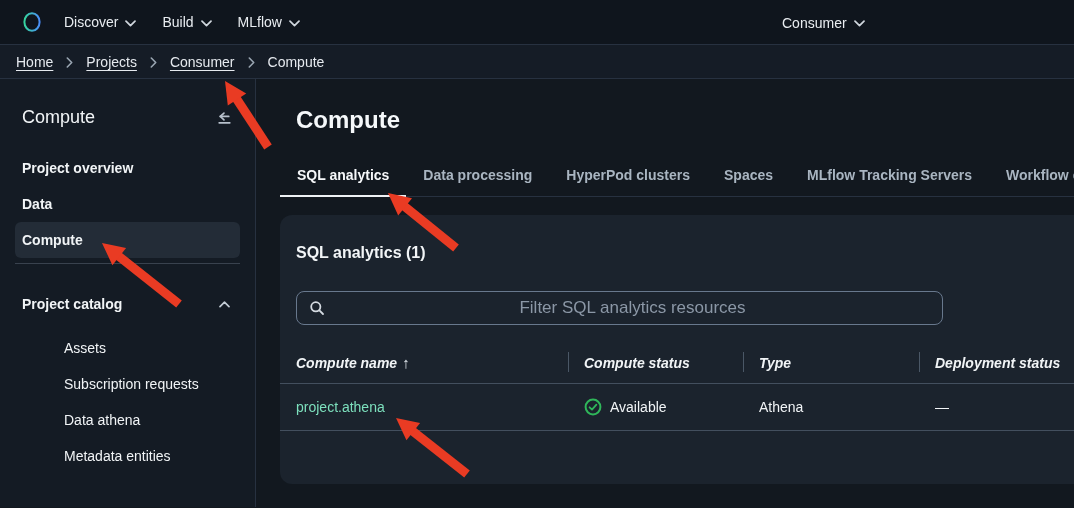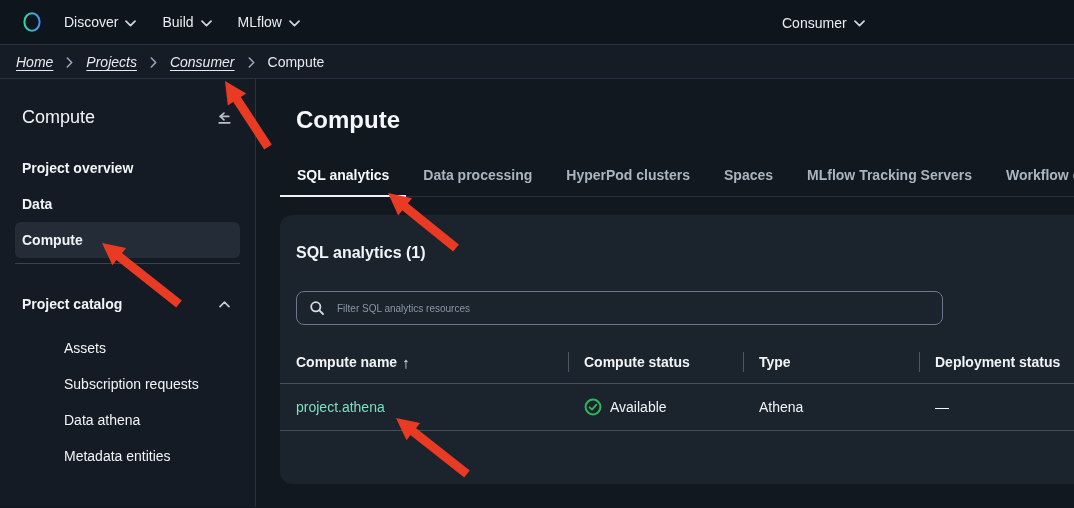--- a/index.html
+++ b/index.html
@@ -14,21 +14,21 @@
     display:flex;align-items:center;padding:12px 22px;box-sizing:border-box;position:relative;}
   .logo{width:20px;height:22px;margin-right:22px;display:flex;align-items:center;}
   .topnav-item{display:flex;align-items:center;gap:7px;margin-right:26px;
     font-weight:500;color:#e9edf1;cursor:pointer;white-space:nowrap;}
   .topnav-item .chev{display:flex;color:#cfd6dd;margin-top:2px;}
   .topnav-right{position:absolute;left:782px;top:0;height:45px;display:flex;align-items:center;}
   
   .breadcrumbbar{height:33px;background:#151c26;border-bottom:1px solid #273140;
     display:flex;align-items:center;padding:0 16px;gap:13px;}
   .crumb{color:#e6eaef;cursor:pointer;}
-  .crumb.link{text-decoration:underline;text-underline-offset:3px;font-style:italic;}
+  .crumb.link{text-decoration:underline;text-underline-offset:3px;}
   .crumb.current{cursor:default;}
   .crumb-sep{display:flex;color:#9aa6b2;margin-top:1px;}
   
   .shell{display:flex;height:428px;}
   .sidebar{width:256px;min-width:256px;border-right:1px solid #273140;box-sizing:border-box;background:#141b24;}
   .sidebar-head{display:flex;align-items:center;justify-content:space-between;padding:28px 20px 0 22px;}
   .sidebar-title{font-size:18px;color:#f2f5f7;}
   .collapse-btn{background:none;border:none;padding:2px;cursor:pointer;color:#b7c1cc;display:flex;}
   .nav{list-style:none;margin:22px 15px 0;padding:0;}
   .nav li{display:flex;align-items:center;justify-content:space-between;padding:8px 7px;border-radius:6px;
@@ -43,27 +43,27 @@
   .page-title{margin:26px 0 0 16px;font-size:24px;font-weight:600;line-height:30px;color:#f5f8fa;}
   .tabs{display:flex;margin-top:26px;border-bottom:1px solid #273140;}
   .tab{padding:6px 17px 13px;font-weight:600;color:#a9b5c1;cursor:pointer;white-space:nowrap;}
   .tab.active{color:#f6f8fa;border-bottom:2px solid var(--tab-underline);margin-bottom:-1px;padding-bottom:11px;}
   .card{margin-top:18px;width:812px;background:#1b232d;border-radius:12px;box-sizing:border-box;padding-bottom:53px;}
   .panel-title{margin:0;padding:28px 16px 0;font-size:16px;font-weight:700;line-height:20px;color:#f2f5f7;}
   .searchbox{margin:28px 16px 0;width:647px;height:34px;border:1px solid #68788d;border-radius:8px;
     display:flex;align-items:center;gap:10px;padding:0 12px;box-sizing:border-box;background:transparent;}
   .searchbox svg{flex:none;color:#d4dae1;}
   .searchbox input{flex:1;background:transparent;border:none;outline:none;color:#e2e8ee;
-    font-size:10px;font-family:"Liberation Sans",sans-serif;}
+    font-size:17px;font-family:"Liberation Sans",sans-serif;text-align:center;}
   .searchbox input::placeholder{color:#8b97a6;}
   .table{margin-top:25px;}
   .thead,.trow{display:grid;grid-template-columns:288px 175px 176px 1fr;}
   .thead{border-bottom:1px solid #434f5e;}
-  .th{position:relative;display:flex;align-items:flex-start;gap:5px;padding:4px 0 12px 16px;
-    font-weight:700;color:#f1f4f6;cursor:pointer;}
+  .th{position:relative;display:flex;align-items:flex-end;gap:5px;padding:4px 0 12px 16px;
+    font-weight:700;color:#f1f4f6;cursor:pointer;font-style:italic;}
   .th:not(:first-child)::before{content:"";position:absolute;left:0;top:2px;height:20px;width:1px;background:#4a5766;}
   .sort-arrow{color:#dfe5eb;font-weight:400;font-size:15px;}
   .trow{height:46px;align-items:center;border-bottom:1px solid #434f5e;}
   .td{padding-left:16px;color:#f1f4f6;}
   .td.link{color:var(--link-green);cursor:pointer;}
   .td.status{display:flex;align-items:center;gap:8px;}
   .td.status svg{flex:none;}
   
   .arrows{position:absolute;left:0;top:0;pointer-events:none;z-index:10;}
 </style>

